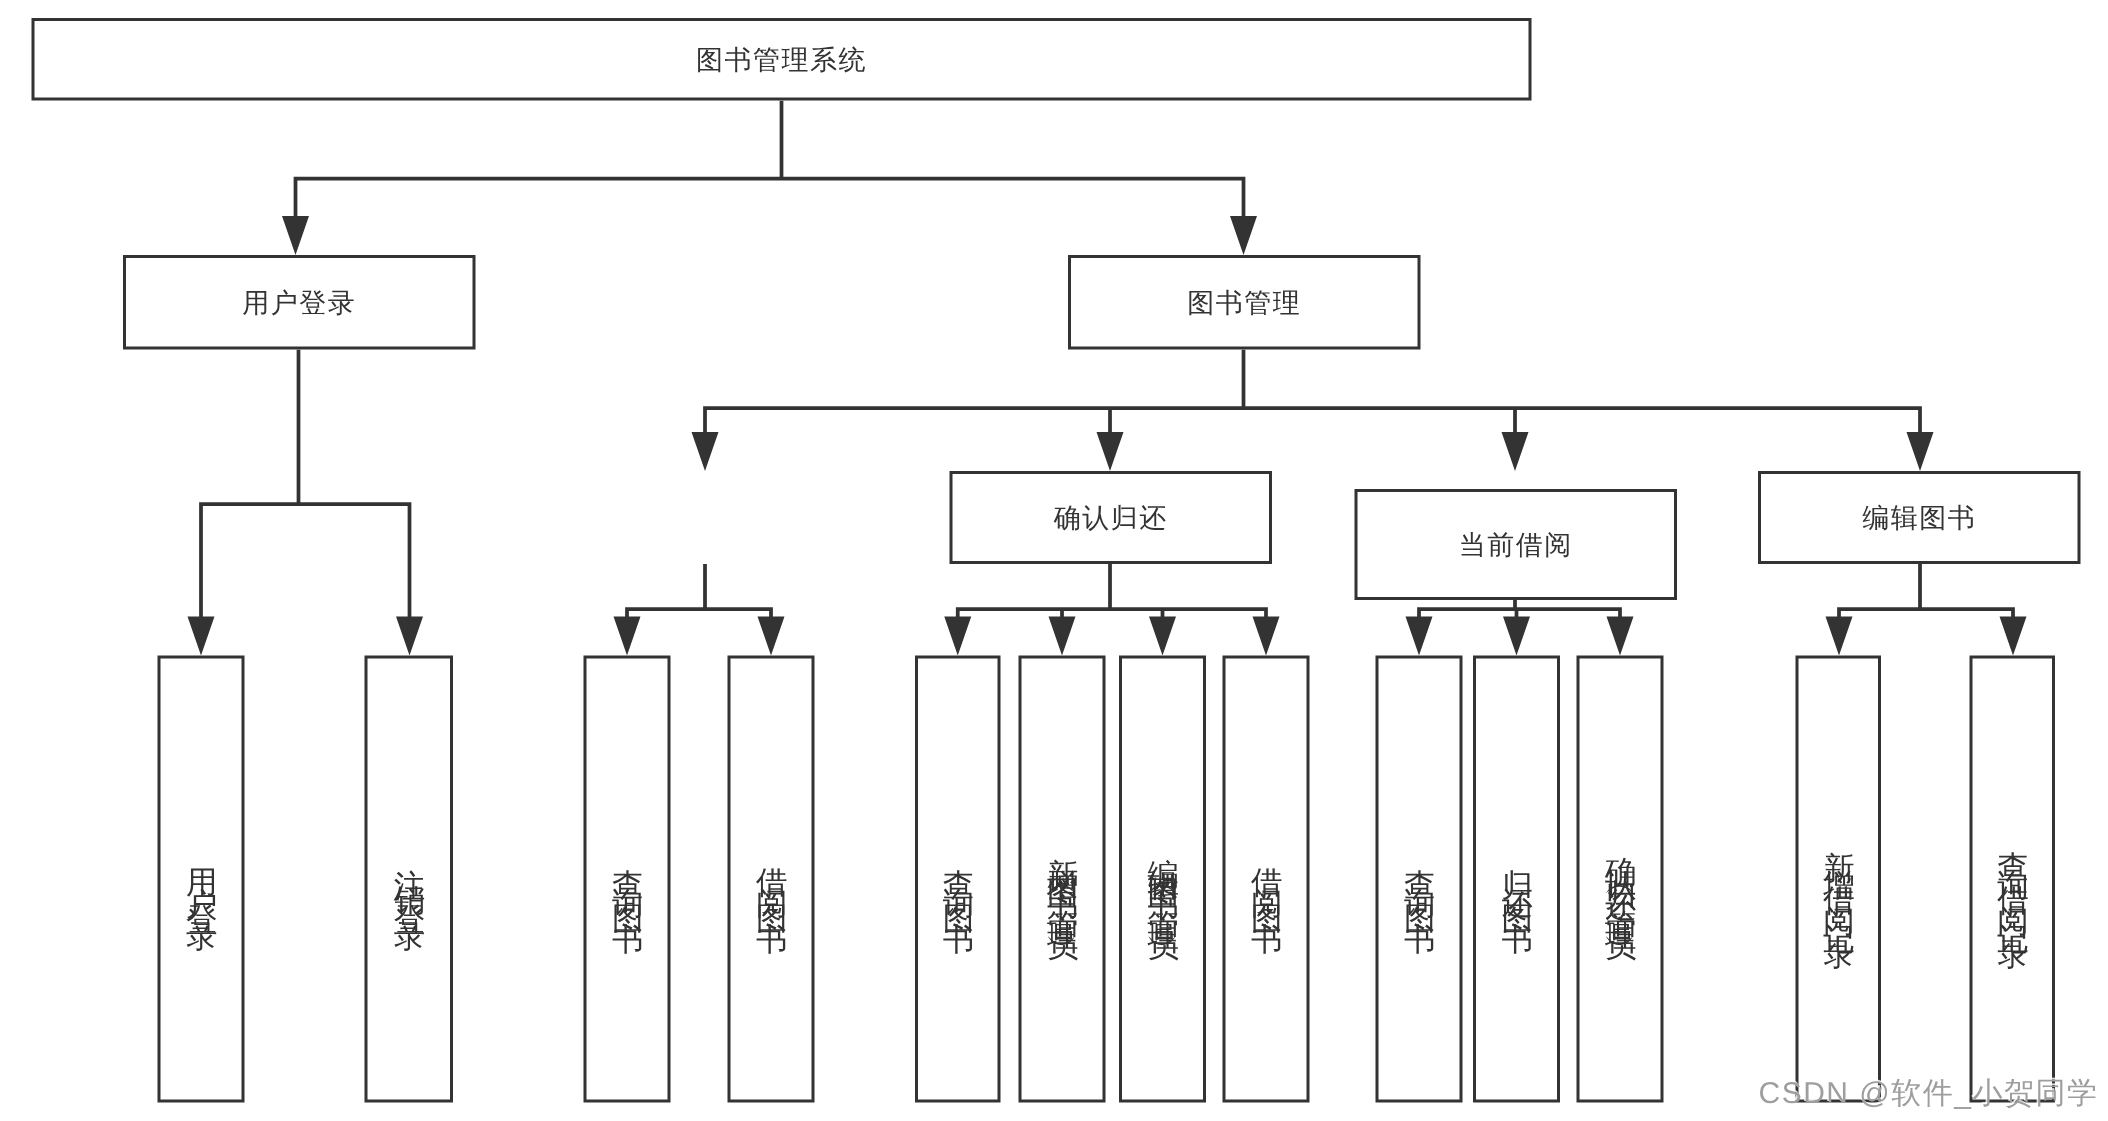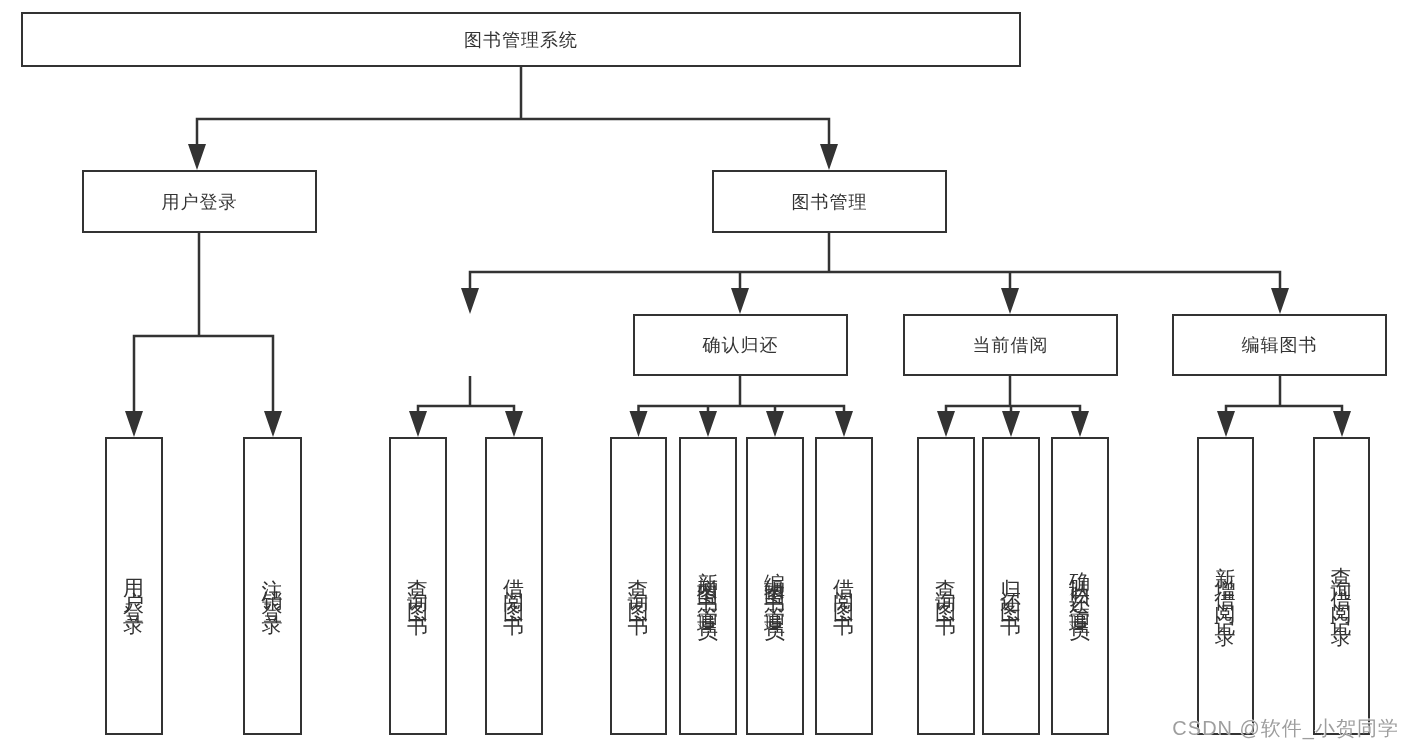--- a/index.html
+++ b/index.html
@@ -96,21 +96,21 @@
   <div class="hbox" style="left:82px;top:170px;width:235px;height:63px">
     <span>用户登录</span>
   </div>
   <div class="hbox" style="left:712px;top:170px;width:235px;height:63px">
     <span>图书管理</span>
   </div>
 
   <div class="hbox" style="left:633px;top:314px;width:215px;height:62px">
     <span>确认归还</span>
   </div>
-  <div class="hbox" style="left:903px;top:314px;width:215px;height:62px">
+  <div class="hbox" style="left:903px;top:326px;width:215px;height:74px">
     <span>当前借阅</span>
   </div>
   <div class="hbox" style="left:1172px;top:314px;width:215px;height:62px">
     <span>编辑图书</span>
   </div>
 
   <div class="vbox" style="left:105px;top:437px;width:58px;height:298px">
     <span class="v-text" style="letter-spacing: 12px;">用户登录</span>
   </div>
   <div class="vbox" style="left:243px;top:437px;width:59px;height:298px">

